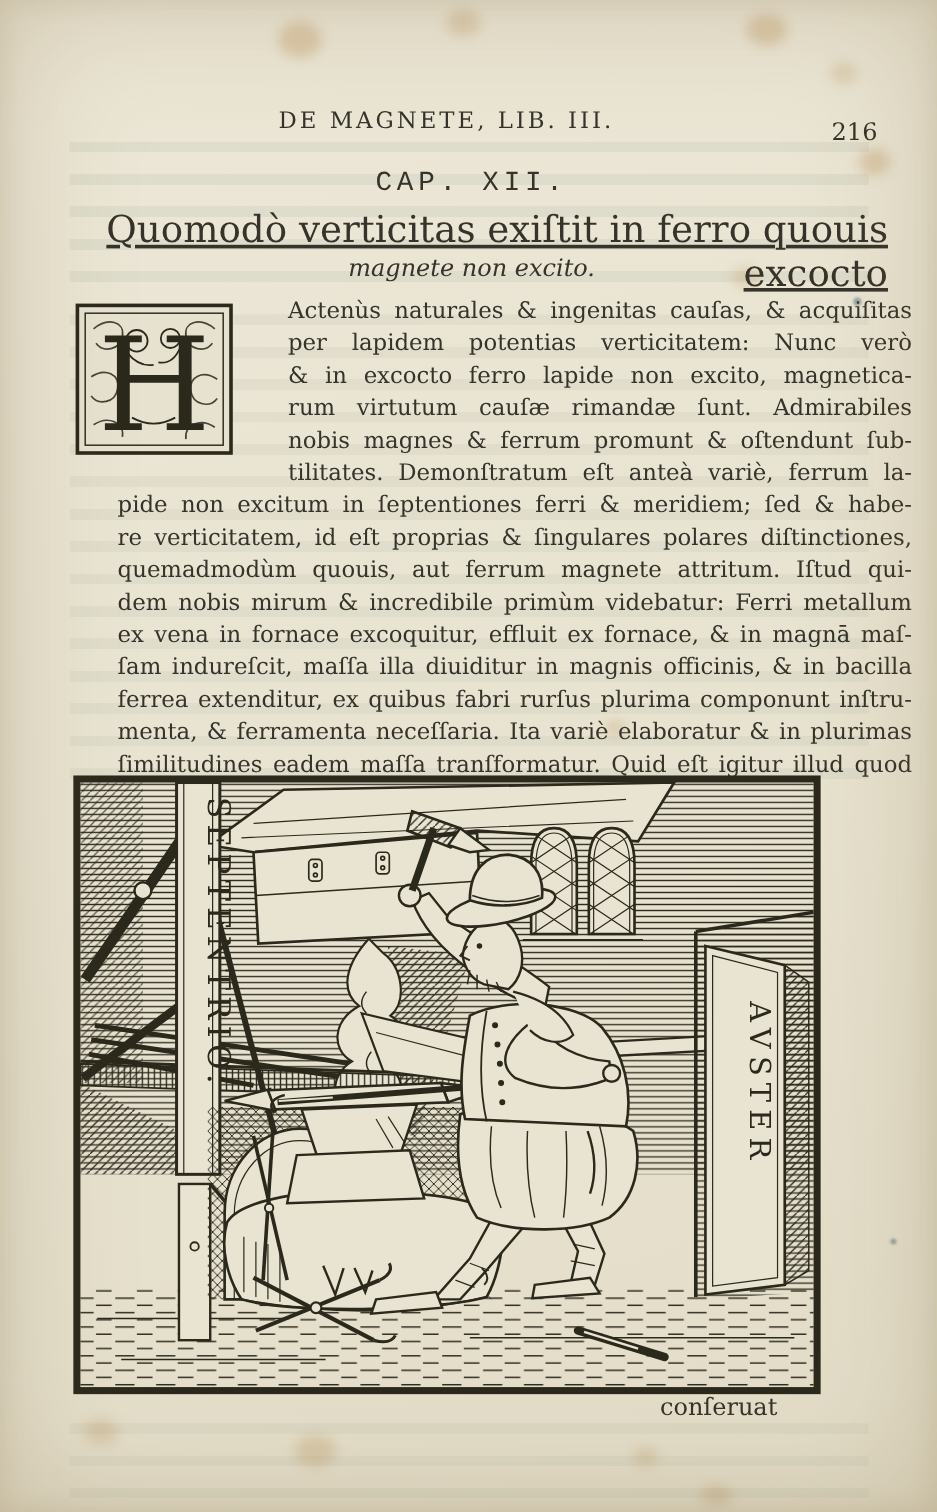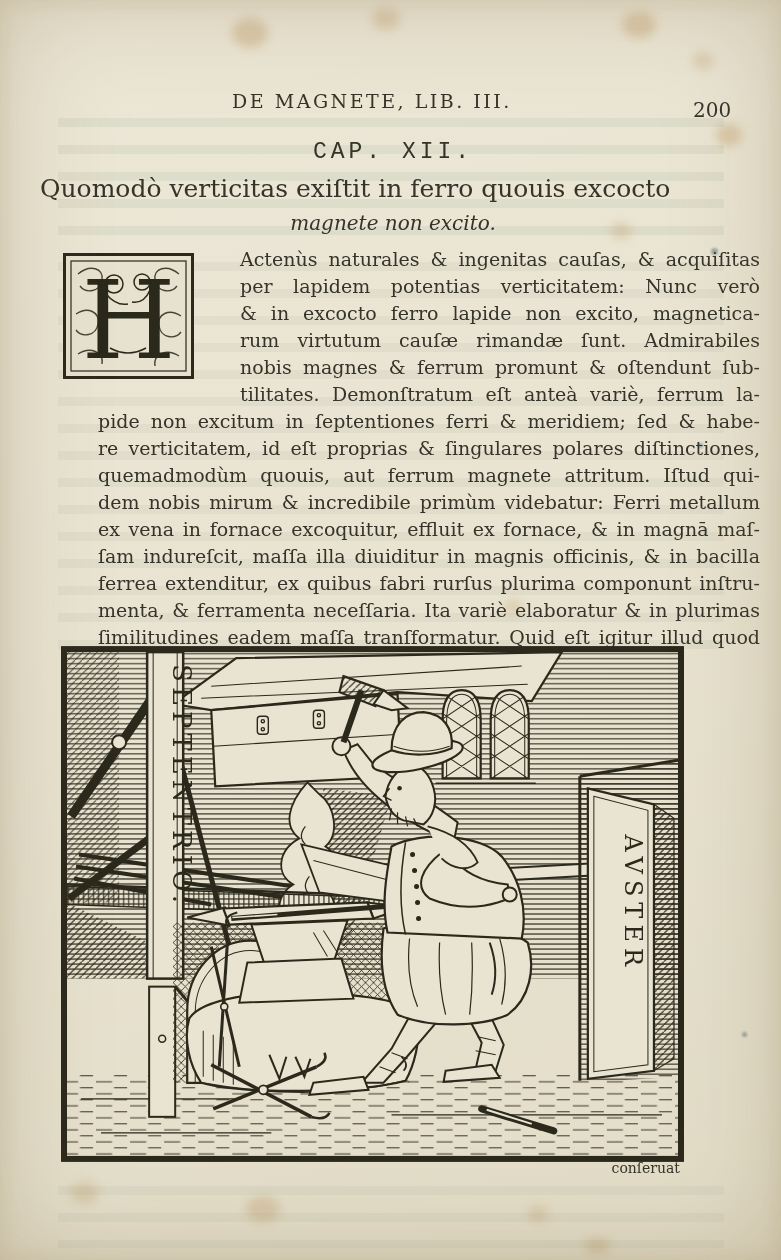--- a/index.html
+++ b/index.html
@@ -15,29 +15,29 @@
   .fox{position:absolute;border-radius:50%;filter:blur(5px);pointer-events:none;z-index:3;}
   .speck{position:absolute;border-radius:50%;filter:blur(1px);background:rgba(92,114,128,.55);z-index:3;}
   .bleed{position:absolute;z-index:1;pointer-events:none;
     background:repeating-linear-gradient(180deg, rgba(122,142,126,.11) 0 9px, transparent 9px 27px);
   }
   .running-header{position:absolute;left:62px;top:90px;width:620px;text-align:center;
     font-size:19px;letter-spacing:2.5px;z-index:5;}
   .page-number{position:absolute;left:693px;top:98px;font-size:20px;z-index:5;}
   .cap-heading{position:absolute;left:62px;top:139px;width:662px;text-align:center;
     font-size:23px;letter-spacing:4px;z-index:5;font-family:Liberation Mono, monospace;}
-  .title1{position:absolute;left:40px;top:174px;width:700px;text-align:left;font-size:25px;z-index:5;}
+  .title1{position:absolute;left:40px;top:174px;width:700px;text-align:right;font-size:31px;z-index:5;text-decoration:underline;}
   .title2{position:absolute;left:62px;top:211px;width:662px;text-align:center;font-size:20px;z-index:5;font-style:italic;}
   .paragraph{position:absolute;left:62px;top:246px;width:662px;z-index:5;margin-left:36px;}
   .line{font-size:19px;line-height:27px;height:27px;white-space:nowrap;
     text-align:justify;text-align-last:justify;overflow:hidden;}
   .line.indent{padding-left:142px;}
   .dropcap{position:absolute;left:62px;top:252px;z-index:6;}
   .woodcut{position:absolute;left:61px;top:646px;z-index:5;}
-  .catchword{position:absolute;left:550px;top:1160px;width:130px;text-align:right;font-size:14px;z-index:5;}
+  .catchword{position:absolute;left:550px;top:1160px;width:130px;text-align:left;font-size:20px;z-index:5;}
 </style>
 </head>
 <body>
 
 <div class="page">
 
   <div class="bleed" style="left:58px;top:118px;width:666px;height:128px;"></div>
   <div class="bleed" style="left:58px;top:262px;width:666px;height:392px;opacity:.8;"></div>
   <div class="bleed" style="left:58px;top:1186px;width:666px;height:62px;opacity:.7;"></div>
 
@@ -52,21 +52,21 @@
   <div class="fox" style="left:246px;top:1196px;width:34px;height:26px;background:rgba(181,136,72,.25);"></div>
   <div class="fox" style="left:528px;top:1206px;width:20px;height:16px;background:rgba(181,136,72,.22);"></div>
   <div class="fox" style="left:584px;top:1238px;width:26px;height:16px;background:rgba(181,136,72,.25);"></div>
 
   <div class="speck" style="left:711px;top:248px;width:7px;height:7px;"></div>
   <div class="speck" style="left:698px;top:443px;width:5px;height:5px;"></div>
   <div class="speck" style="left:703px;top:528px;width:4px;height:4px;"></div>
   <div class="speck" style="left:742px;top:1032px;width:5px;height:5px;"></div>
 
   <div class="running-header">DE MAGNETE, LIB. III.</div>
-  <div class="page-number">200</div>
+  <div class="page-number">216</div>
   <div class="cap-heading">CAP. XII.</div>
   <div class="title1">Quomodò verticitas exiſtit in ferro quouis excocto</div>
   <div class="title2">magnete non excito.</div>
 
   <svg class="dropcap" width="133" height="128" viewBox="0 0 133 128">
     <rect x="2.5" y="2.5" width="128" height="123" fill="#e7e2d0" stroke="#2b291c" stroke-width="3"></rect>
     <rect x="9" y="9" width="115" height="110" fill="none" stroke="#2b291c" stroke-width="1.2"></rect>
     <g stroke="#2b291c" fill="none" stroke-width="1.4" opacity=".85">
       <path d="M16,22 C28,12 42,16 40,28 C38,40 24,42 18,34"></path>
       <path d="M14,62 C26,54 38,60 36,72 C34,84 20,86 14,78"></path>

